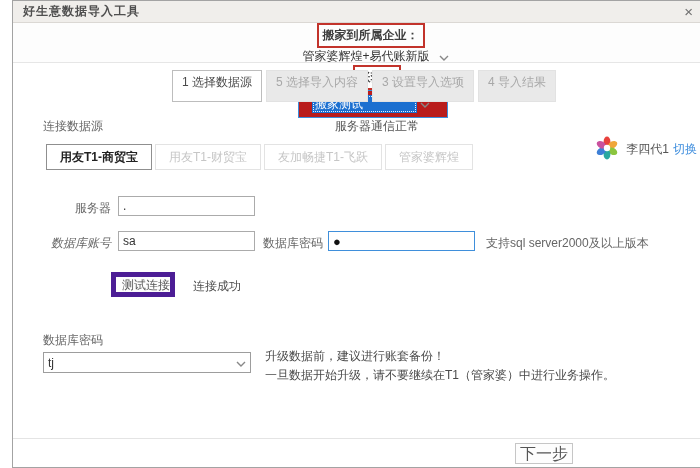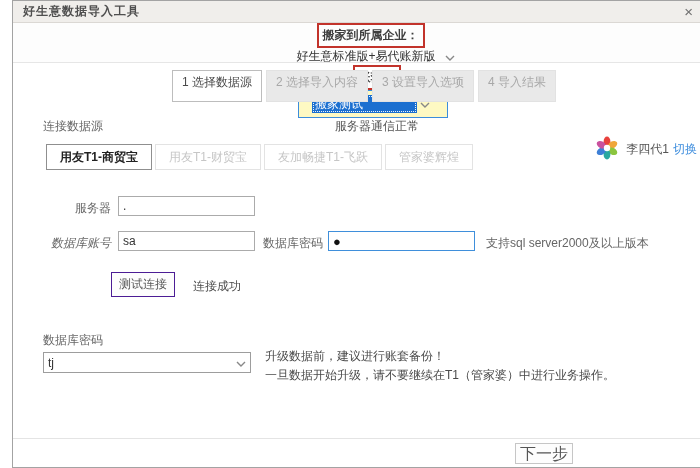--- a/index.html
+++ b/index.html
@@ -26,21 +26,21 @@
   }
   .redbox {
     border:2px solid #c2332b; padding:2px 4px;
     font-weight:bold; color:#3d3d3d; white-space:nowrap;
   }
   .product-select { display:flex; align-items:center; margin-left:10px; cursor:pointer; }
   .product-select .val { color:#333; white-space:nowrap; }
   .chev { margin-left:9px; display:inline-block; }
   .account-select {
     margin-left:5px; width:150px; height:22px;
-    border:1px solid #3c8ddc; background:#fef9c3;
+    border:1px solid #3c8ddc; background:#b91c1c;
     display:flex; align-items:center; padding:13px; cursor:pointer;
   }
   .account-select .sel {
     flex:1; height:18px; line-height:18px; padding-left:3px;
     background:#1b6fd0; color:#fff;
     outline:1px dotted #e8f1fb; outline-offset:-2px;
     white-space:nowrap; overflow:hidden;
   }
   .account-select .chev { margin:0 4px 0 3px; }
   .server-status { margin-left:13px; color:#555; white-space:nowrap; }
@@ -70,22 +70,22 @@
     border:1px solid #ababab; background:#fff; height:20px;
     font-family:inherit; font-size:12px; color:#333; padding:0 4px; outline:none;
   }
   .pass-box {
     border:1px solid #3f8fdb; background:#fff; height:20px;
     display:flex; align-items:center; padding:0 4px;
     font-size:13px; color:#111; cursor:text;
   }
   .support-note { color:#666; white-space:nowrap; }
   .test-btn {
-    border:1px solid #4c1d95; background:#fdfdfd; color:#555;
-    font-family:inherit; font-size:12px; cursor:pointer;
+    border:5px solid #4c1d95; background:#fdfdfd; color:#555;
+    font-family:inherit; font-size:12px; cursor:pointer;text-align:right;
   }
   .result-text { color:#4a4a4a; }
   .imp-select {
     border:1px solid #9d9d9d; background:#fff; height:21px;
     display:flex; align-items:center; padding:0 4px; cursor:pointer;
   }
   .imp-select .val { flex:1; color:#333; }
   .note-line { color:#4a4a4a; line-height:19px; white-space:nowrap; }
   
   .footer { position:absolute; left:0; right:0; top:437px; bottom:0; border-top:1px solid #e4e4e4; }
@@ -101,21 +101,21 @@
 <div class="dialog">
 
   <div class="titlebar">
     <span class="title">好生意数据导入工具</span>
     <button class="close-btn">×</button>
   </div>
 
   <div class="header">
     <span class="redbox">搬家到所属企业：</span>
     <div class="product-select">
-      <span class="val">好生意标准版+易代账新版</span>
+      <span class="val">管家婆辉煌+易代账新版</span>
       <span class="chev">
         <svg width="10" height="6" viewBox="0 0 10 6">
             <path d="M1 1 L5 5 L9 1" stroke="#888" fill="none" stroke-width="1.4"></path>
           </svg>
       </span>
     </div>
     <span class="redbox" style="margin-left:12px;">账套：</span>
     <div class="account-select">
       <span class="sel">搬家测试</span>
       <span class="chev">
@@ -139,21 +139,21 @@
           </g>
         </svg>
       </span>
       <span class="uname">李四代1</span>
       <a class="switch-link">切换</a>
     </div>
   </div>
 
   <div class="steps">
     <span class="step active">1 选择数据源</span>
-    <span class="step">2 选择导入内容</span>
+    <span class="step">5 选择导入内容</span>
     <span class="step">3 设置导入选项</span>
     <span class="step">4 导入结果</span>
   </div>
 
   <div class="abs section-title" style="left:30px; top:117px;">连接数据源</div>
 
   <div class="src-tabs">
     <span class="src-tab active">用友T1-商贸宝</span>
     <span class="src-tab">用友T1-财贸宝</span>
     <span class="src-tab">友加畅捷T1-飞跃</span>

